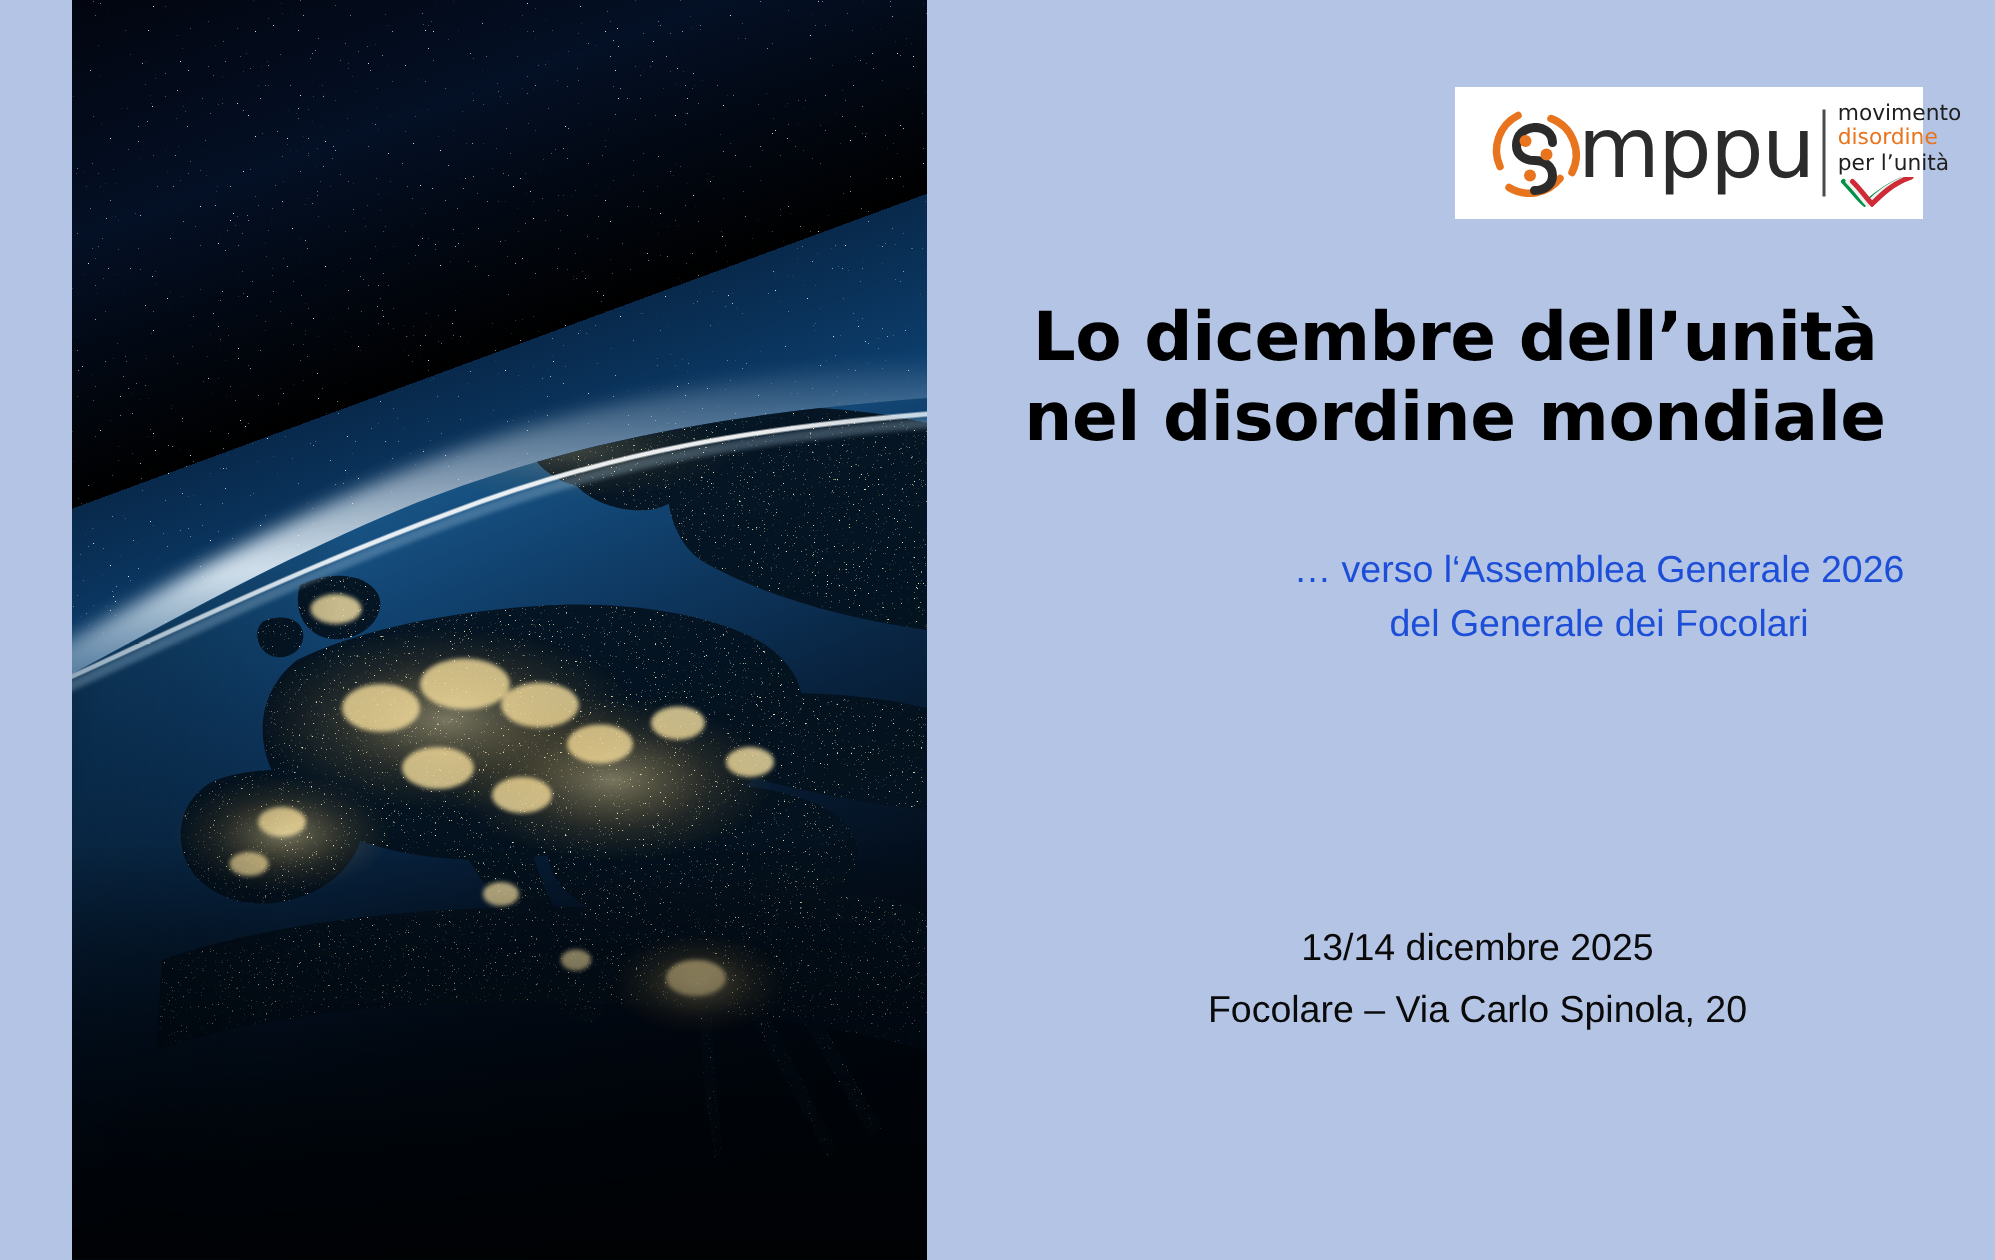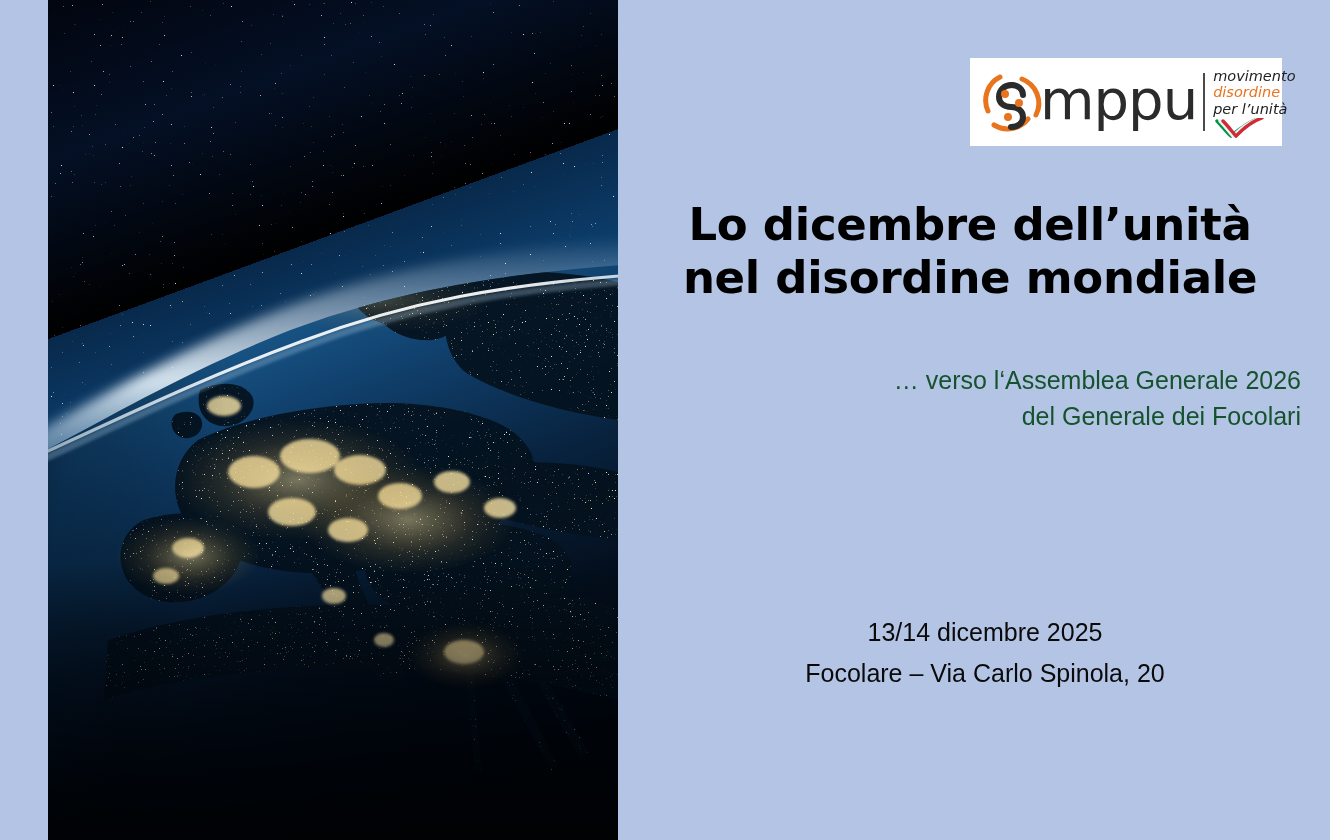--- a/index.html
+++ b/index.html
@@ -44,21 +44,21 @@
   
   .logo-box {
     position: absolute;
     left: 970px;
     top: 58px;
     width: 312px;
     height: 88px;
     background: #ffffff;
     display: flex;
     align-items: center;
-    padding: 0;
+    padding: 12px;
     box-sizing: border-box;
   }
   .logo-mark {
     width: 70px;
     height: 66px;
     margin-left: 10px;
     flex: 0 0 auto;
   }
   .logo-word {
     font-family: "DejaVu Sans", sans-serif;
@@ -77,21 +77,20 @@
     background: #4a4a4a;
     margin: 0 8px 0 6px;
     flex: 0 0 auto;
   }
   .logo-tag {
     display: flex;
     flex-direction: column;
     justify-content: center;
     flex: 1 1 auto;
     padding-top: 2px;
-    font-style: italic;
   }
   .logo-tag-line {
     font-family: "DejaVu Sans", sans-serif;
     font-size: 14.5px;
     line-height: 16.5px;
     color: #1f1f1f;
     white-space: nowrap;
   }
   .logo-tag-line.accent {
     color: #e8741e;
@@ -117,26 +116,26 @@
     letter-spacing: -0.3px;
   }
   .title-line { display: block; }
 
   
   .subtitle {
     position: absolute;
     left: 831px;
     top: 362px;
     width: 470px;
-    text-align: right;
+    text-align: center;
     font-family: "Liberation Sans", sans-serif;
     font-weight: 400;
     font-size: 25px;
     line-height: 36px;
-    color: #14532d;
+    color: #1d4ed8;
   }
   .subtitle-line { display: block; }
 
   
   .event {
     position: absolute;
     left: 685px;
     top: 612px;
     width: 600px;
     text-align: center;

